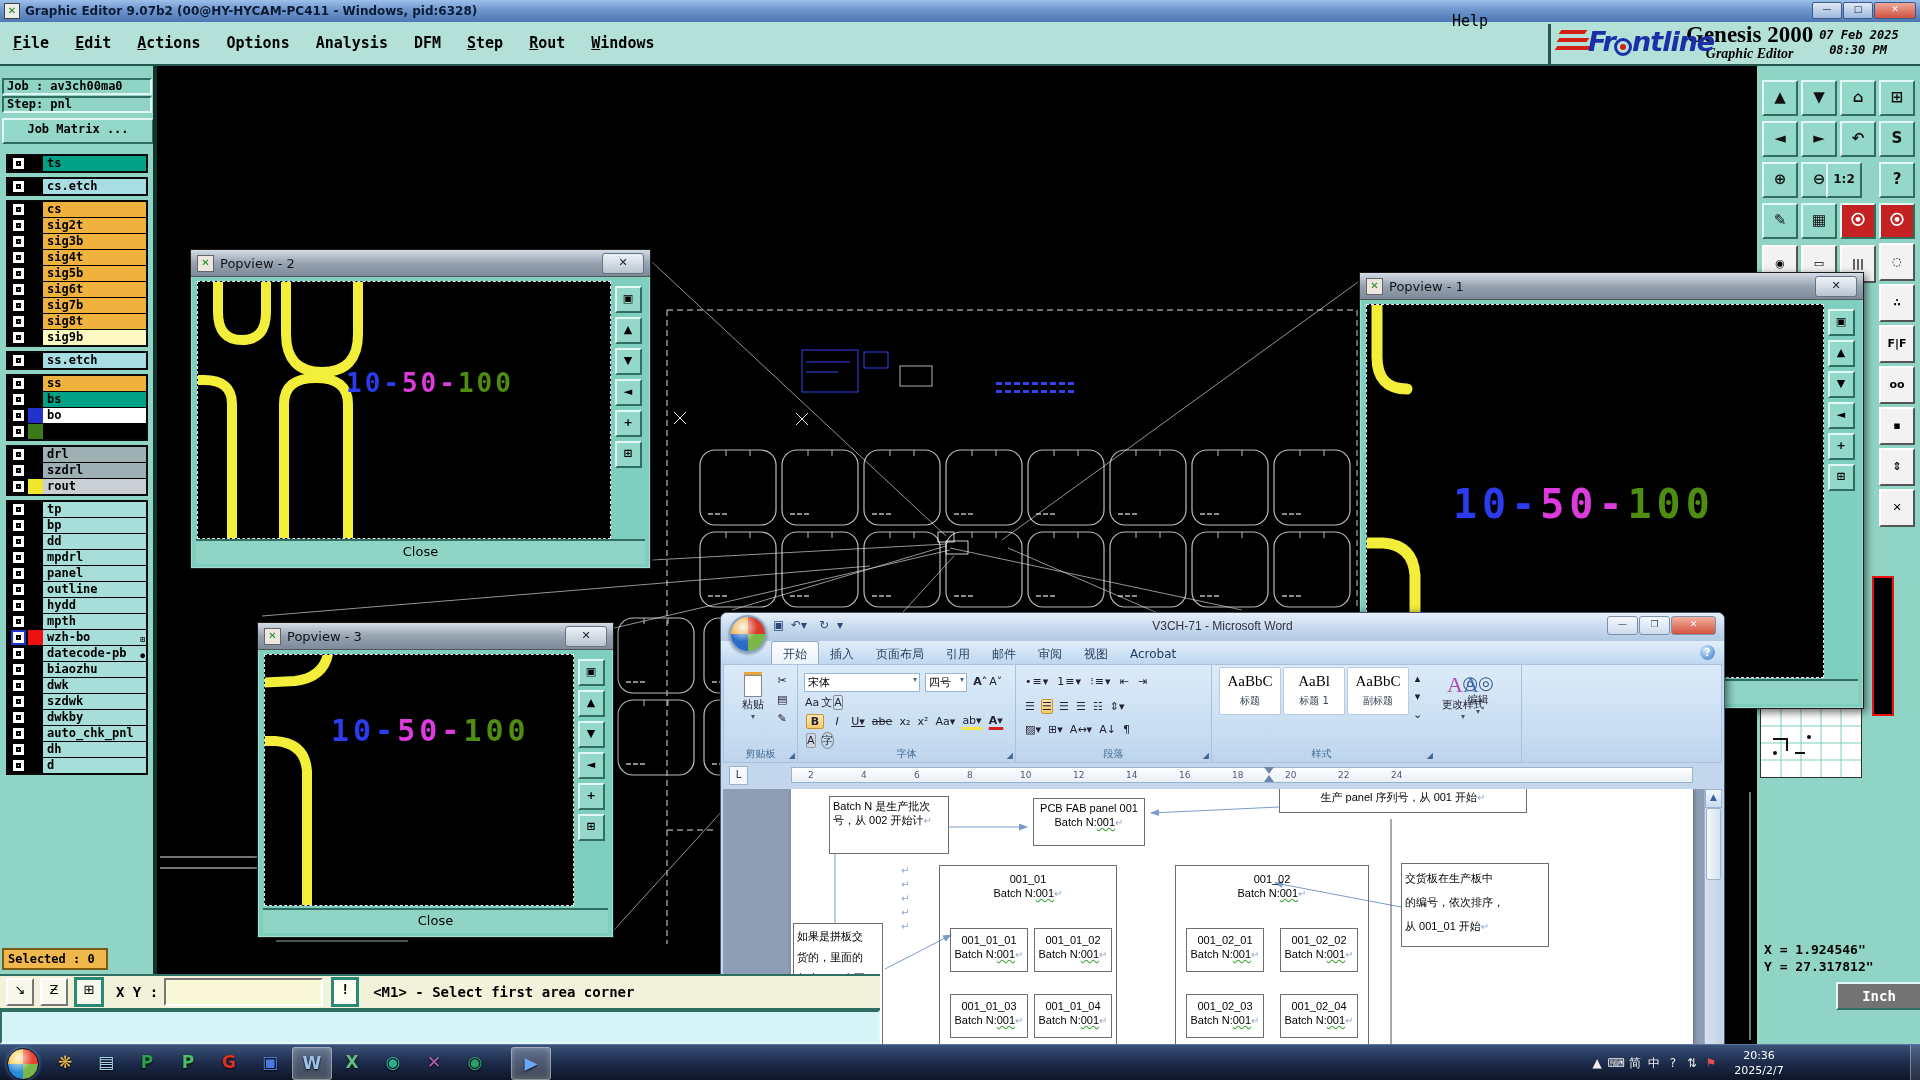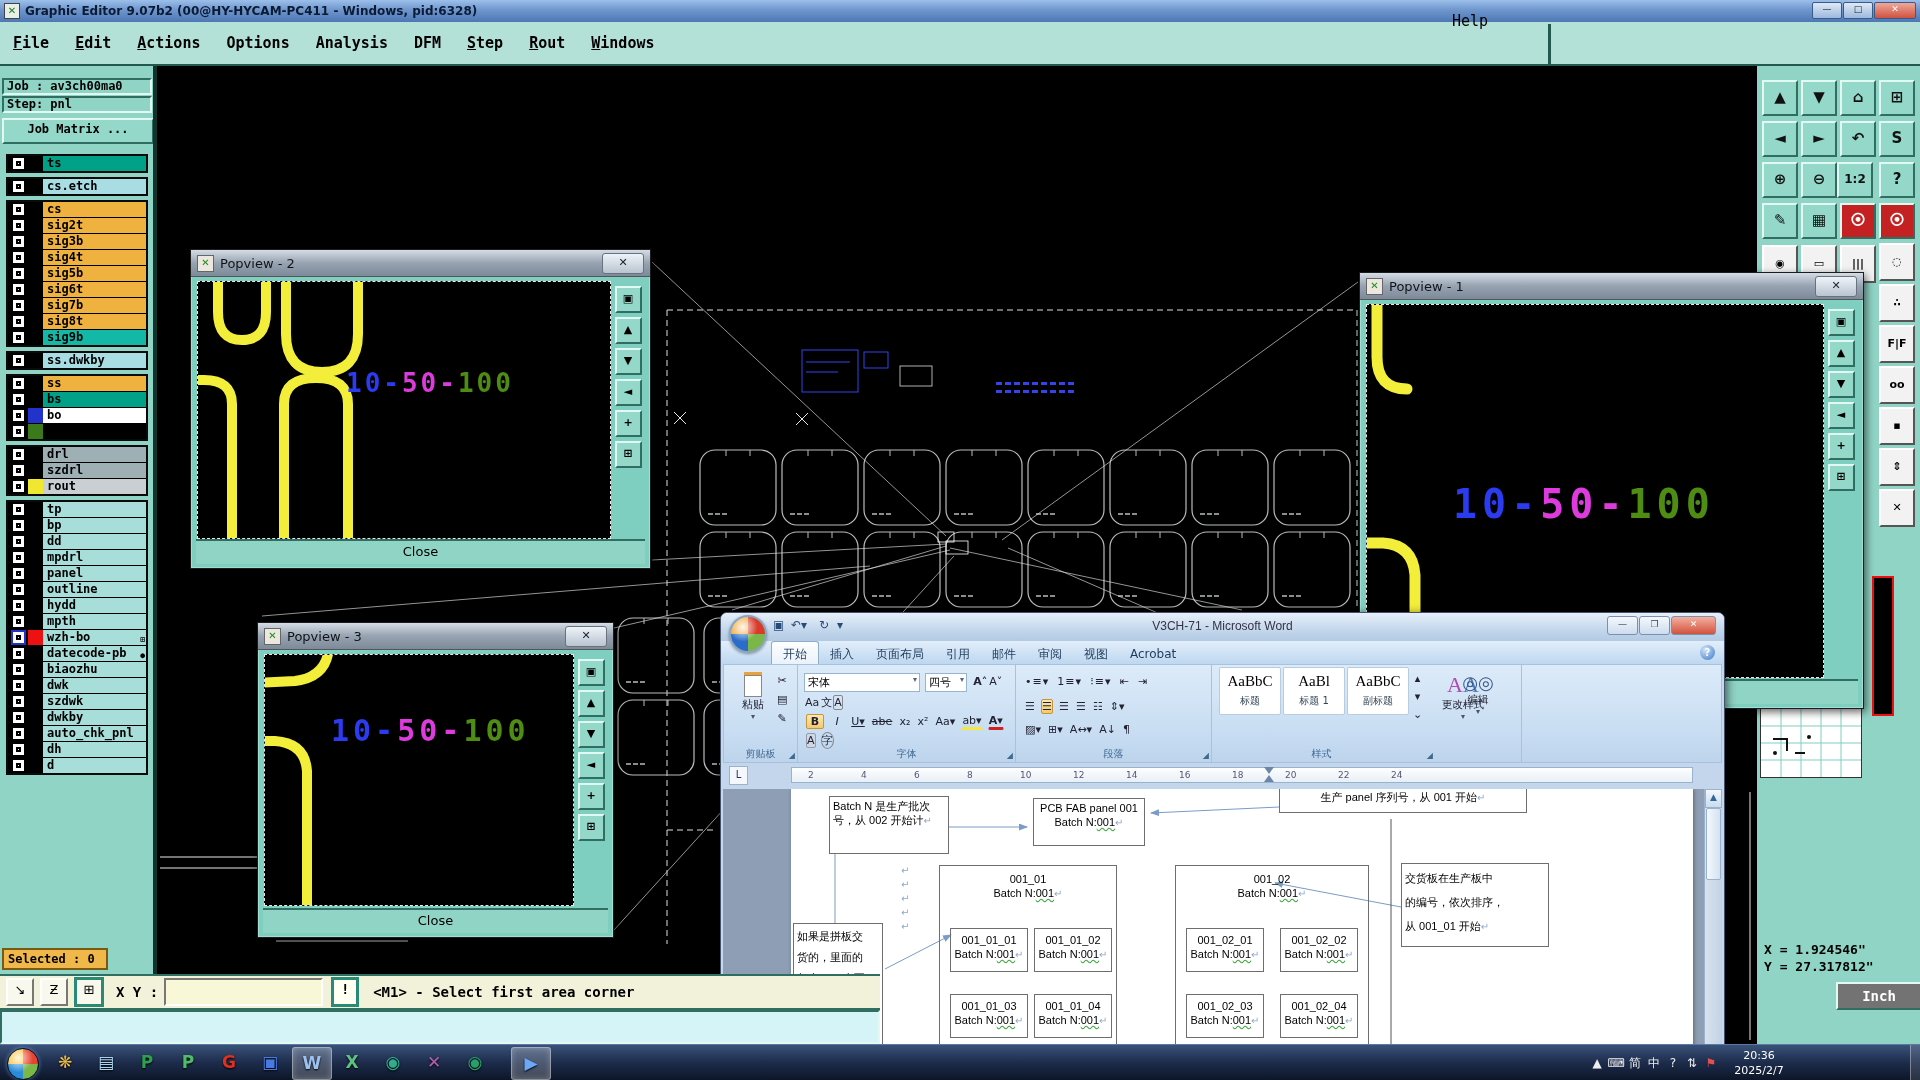--- a/index.html
+++ b/index.html
@@ -134,20 +134,37 @@
     <div class="wbtns">
       <div class="wbtn">—</div>
       <div class="wbtn">□</div>
       <div class="wbtn close">✕</div>
     </div>
   </div>
 
   <div class="abs" id="menubar"><span id="menu-items"><span class="menuitem"><u>F</u>ile</span><span class="menuitem"><u>E</u>dit</span><span class="menuitem"><u>A</u>ctions</span><span class="menuitem">Options</span><span class="menuitem">Analysis</span><span class="menuitem">DFM</span><span class="menuitem"><u>S</u>tep</span><span class="menuitem"><u>R</u>out</span><span class="menuitem"><u>W</u>indows</span></span></div>
   <div class="abs" id="helpmenu" style="font-family:'DejaVu Sans Mono',monospace;font-weight:normal">Help</div>
   <div class="abs" id="branddiv"></div>
+  <div class="abs" id="brand">
+    <div id="flogo">
+      <i class="sline t1"></i>
+        <i class="sline t2"></i>
+        <i class="sline t3"></i>
+      <span class="fr">Fr</span>
+      <span class="otgt">
+          <i></i>
+        </span>
+      <span class="nt">ntline</span>
+    </div>
+    <div>
+      <div id="gen2000">Genesis 2000</div>
+      <div id="gened">Graphic Editor</div>
+    </div>
+    <div id="gdate"><span>07 Feb 2025</span><br><span style="margin-left:10px">08:30 PM</span></div>
+  </div>
 
   <svg class="abs" id="canvas" style="left:157px;top:66px" width="1600" height="978" viewBox="157 66 1600 978">
       <line x1="667" y1="310" x2="1357" y2="310" stroke="#e0e0e0" stroke-width="1" stroke-dasharray="6 4"></line>
       <line x1="667" y1="310" x2="667" y2="944" stroke="#e0e0e0" stroke-width="1" stroke-dasharray="6 4"></line>
       <line x1="1357" y1="310" x2="1357" y2="610" stroke="#e0e0e0" stroke-width="1" stroke-dasharray="6 4"></line>
       <line x1="667" y1="830" x2="717" y2="830" stroke="#e0e0e0" stroke-width="1" stroke-dasharray="6 4"></line>
       <rect x="700" y="450" width="76" height="75" rx="15" fill="none" stroke="#b9bdbd" stroke-width="1.2"></rect>
       <line x1="726" y1="450" x2="726" y2="456" stroke="#b9bdbd" stroke-width="1"></line>
       <line x1="750" y1="450" x2="750" y2="456" stroke="#b9bdbd" stroke-width="1"></line>
       <rect x="708" y="513" width="5" height="2" fill="#8a8e8e"></rect>
@@ -389,30 +406,30 @@
               <i></i>
             </div>
             <div class="lsw"></div>
             <div class="lname" style="background: rgb(240, 178, 62);">sig8t</div>
           </div>
           <div class="lrow">
             <div class="lchk">
               <i></i>
             </div>
             <div class="lsw"></div>
-            <div class="lname" style="background: #14b8a6;">sig9b</div>
+            <div class="lname" style="background: #fef9c3;">sig9b</div>
           </div>
         </div>
         <div class="lgroup">
           <div class="lrow">
             <div class="lchk">
               <i></i>
             </div>
             <div class="lsw"></div>
-            <div class="lname" style="background: rgb(169, 221, 228);">ss.dwkby</div>
+            <div class="lname" style="background: rgb(169, 221, 228);">ss.etch</div>
           </div>
         </div>
         <div class="lgroup">
           <div class="lrow">
             <div class="lchk">
               <i></i>
             </div>
             <div class="lsw"></div>
             <div class="lname" style="background: rgb(240, 178, 62);">ss</div>
           </div>
@@ -590,21 +607,21 @@
       <div class="tbtn" style="left: 5px; top: 14px;">▲</div>
       <div class="tbtn" style="left: 44px; top: 14px;">▼</div>
       <div class="tbtn" style="left: 83px; top: 14px;">⌂</div>
       <div class="tbtn" style="left: 122px; top: 14px;">⊞</div>
       <div class="tbtn" style="left: 5px; top: 55px;">◄</div>
       <div class="tbtn" style="left: 44px; top: 55px;">►</div>
       <div class="tbtn" style="left: 83px; top: 55px;">↶</div>
       <div class="tbtn" style="left: 122px; top: 55px;">S</div>
       <div class="tbtn" style="left: 5px; top: 96px;">⊕</div>
       <div class="tbtn" style="left: 44px; top: 96px;">⊖</div>
-      <div class="tbtn sm" style="left: 80px; top: 96px;">1:2</div>
+      <div class="tbtn sm" style="left: 69px; top: 96px;">1:2</div>
       <div class="tbtn" style="left: 122px; top: 96px;">?</div>
       <div class="tbtn" style="left: 5px; top: 137px;">✎</div>
       <div class="tbtn" style="left: 44px; top: 137px;">▦</div>
       <div class="tbtn" style="left: 83px; top: 137px; background: rgb(196, 34, 34); color: rgb(255, 255, 255);">⦿</div>
       <div class="tbtn" style="left: 122px; top: 137px; background: rgb(196, 34, 34); color: rgb(255, 255, 255);">⦿</div>
       <div class="wbtn2" style="left: 5px; top: 179px;">◉</div>
       <div class="wbtn2" style="left: 44px; top: 179px;">▭</div>
       <div class="wbtn2 sm" style="left: 83px; top: 179px;">|||</div>
       <div class="wbtn2" style="left: 122px; top: 177px;">◌</div>
       <div class="wbtn2" style="left: 122px; top: 218px;">∴</div>

